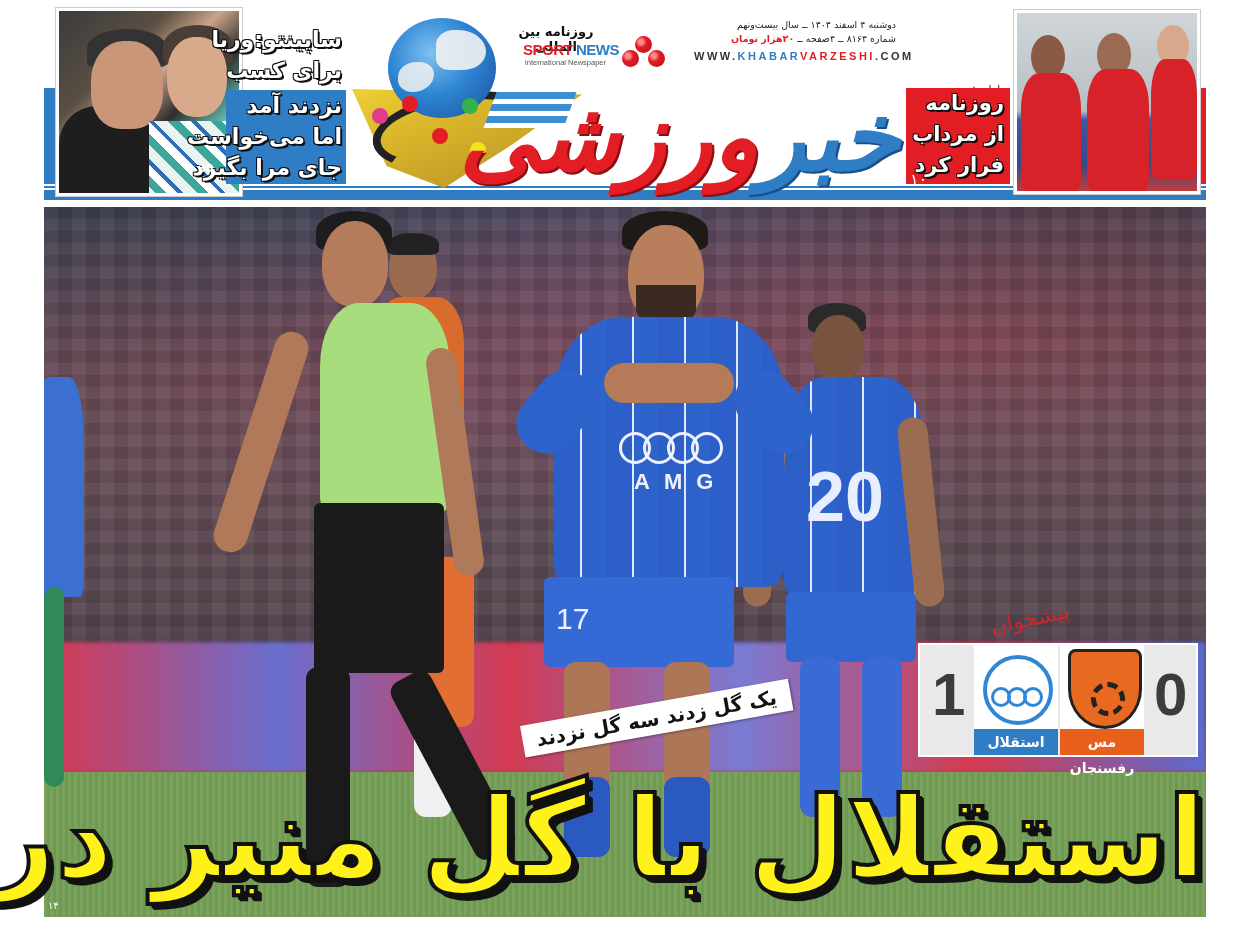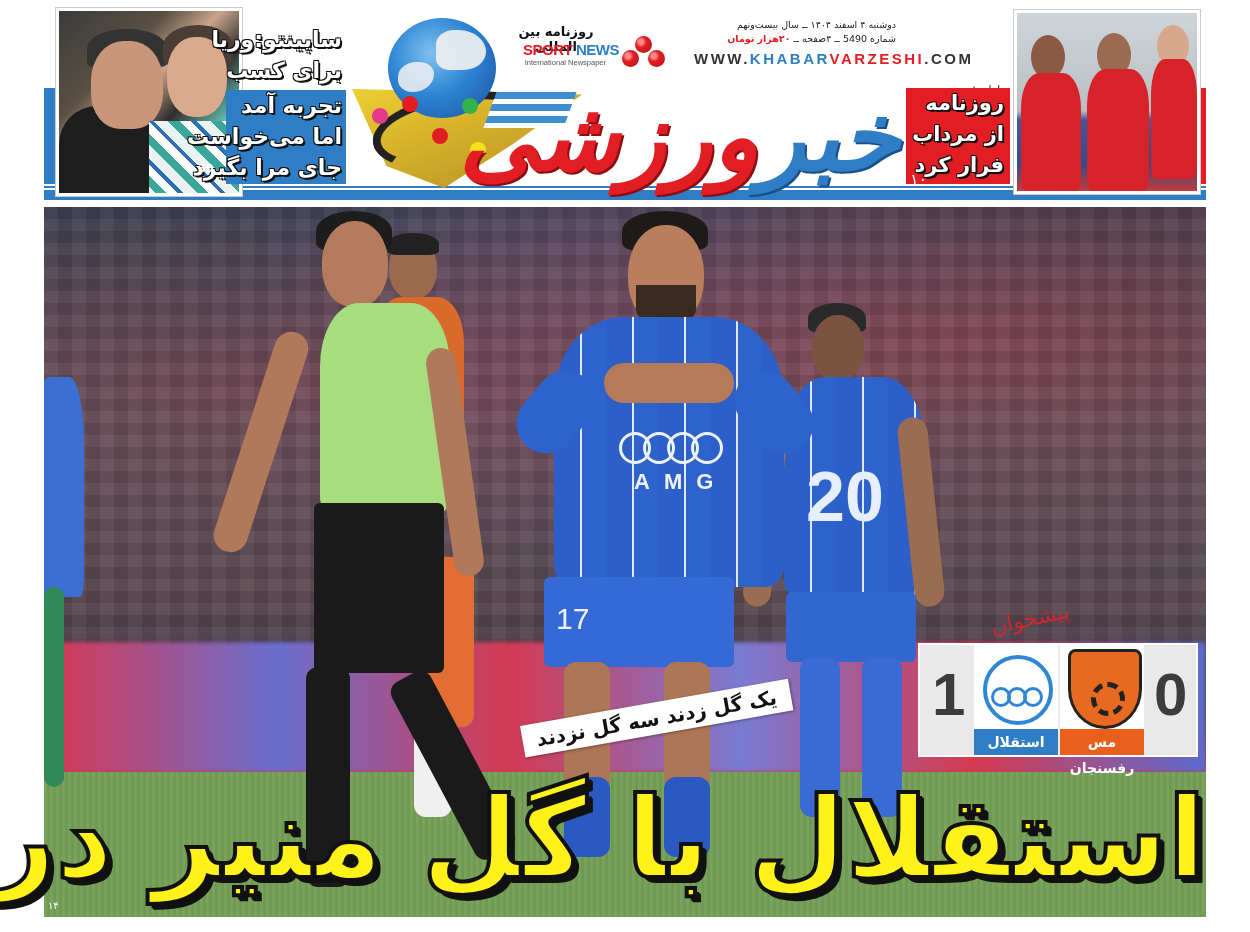--- a/index.html
+++ b/index.html
@@ -51,21 +51,21 @@
   
   .logo-text { left:560px; top:60px; width:340px; height:128px; }
   .logo-text .fa { position:absolute; right:0; top:-10px; font-family:"DejaVu Sans", sans-serif; font-weight:bold; font-size:96px; line-height:128px; color:#e21d23; letter-spacing:-2px; font-style:italic;
     text-shadow: 2px 2px 0 #8a0e12; margin-top: 23px; }
   .logo-text .fa .blue { color:#2f7dc4; text-shadow:2px 2px 0 #1a4f8a; }
 
   
   .date-block { left:694px; top:18px; width:202px; text-align:right; }
   .date-l1, .date-l2 { font-size:9.5px; line-height:14px; color:#222; white-space:nowrap; }
   .date-l2 .price { color:#e21d23; font-weight:bold; }
-  .site { left:694px; top:50px; width:202px; text-align:right; font-family:"Liberation Sans", sans-serif; font-weight:bold; font-size:15px; letter-spacing:2.5px; color:#333; white-space:nowrap; }
+  .site { left:694px; top:50px; width:202px; text-align:right; font-family:"Liberation Sans", sans-serif; font-weight:bold; font-size:11px; letter-spacing:2.5px; color:#333; white-space:nowrap; }
   .site .k { color:#2f7dc4; } .site .v { color:#e21d23; }
 
   
   .rt-score { left:906px; top:82px; width:100px; text-align:right; font-size:10.5px; line-height:14px; color:#222; }
   .rt-red-side { left:1196px; top:88px; width:10px; height:96px; background:#e21d23; }
   .rt-red { left:906px; top:88px; width:104px; height:96px; background:#e21d23; text-align:right; }
   .rt-line { font-weight:bold; font-size:21px; line-height:31px; color:#fff; padding-right:6px; white-space:nowrap;
     text-shadow: 1px 1px 0 #111, -1px -1px 0 #111, 1px -1px 0 #111, -1px 1px 0 #111, 2px 2px 0 #111; }
   .rt-page { left:910px; top:170px; font-size:16px; color:#fff; }
   .rt-photo { left:1014px; top:10px; width:180px; height:178px; border:3px solid #fff; box-shadow:0 0 0 1px #ccc;
@@ -133,21 +133,21 @@
     <div class="face1"></div>
   <div class="hair2"></div>
     <div class="face2"></div>
   <div class="shirt"></div>
 </div>
 <div class="abs lt-text-top rtl">
   <div class="lt-line">ساپینتو:وریا</div>
   <div class="lt-line">برای کسب</div>
 </div>
 <div class="abs lt-text-blue rtl">
-  <div class="lt-line">تجربه آمد</div>
+  <div class="lt-line">نزدند آمد</div>
   <div class="lt-line">اما می‌خواست</div>
   <div class="lt-line">جای مرا بگیرد</div>
 </div>
 <div class="abs lt-page">30</div>
 
 <div class="abs globe-wrap">
   <div class="ribbon"></div>
   <div class="ribbon-stripe"></div>
   <div class="flag"></div>
   <div class="globe">
@@ -175,21 +175,21 @@
 
 <div class="abs logo-text rtl">
   <div class="fa">
     <span class="blue">خبر</span><span>ورزشی</span>
   </div>
 </div>
 
 <div class="abs date-block rtl">
   <div class="date-l1">دوشنبه ۴ اسفند ۱۴۰۴ ــ سال بیست‌ونهم</div>
   <div class="date-l2">
-    <span>شماره 5490 ــ ۴صفحه ــ </span><span class="price">۲۰هزار تومان</span>
+    <span>شماره ۸۱۶۴ ــ ۴صفحه ــ </span><span class="price">۲۰هزار تومان</span>
   </div>
 </div>
 <div class="abs site">
   <span>WWW.</span><span class="k">KHABAR</span><span class="v">VARZESHI</span><span>.COM</span>
 </div>
 
 <div class="abs rt-score rtl">
   <div>ملوان ۱</div>
   <div>تراکتور ۱</div>
 </div>

